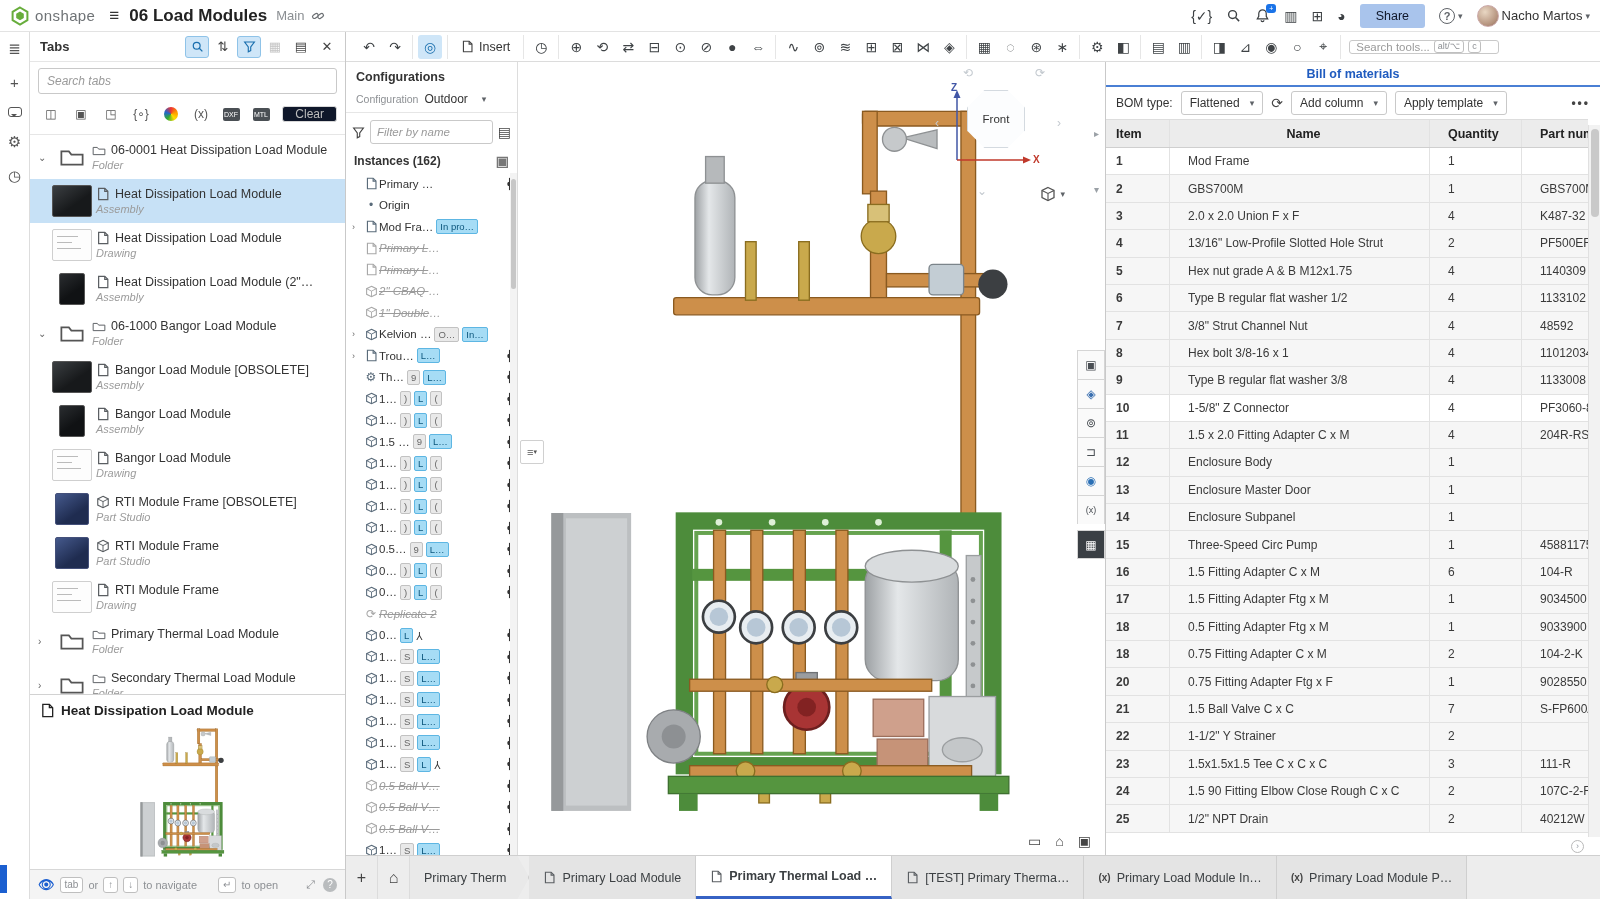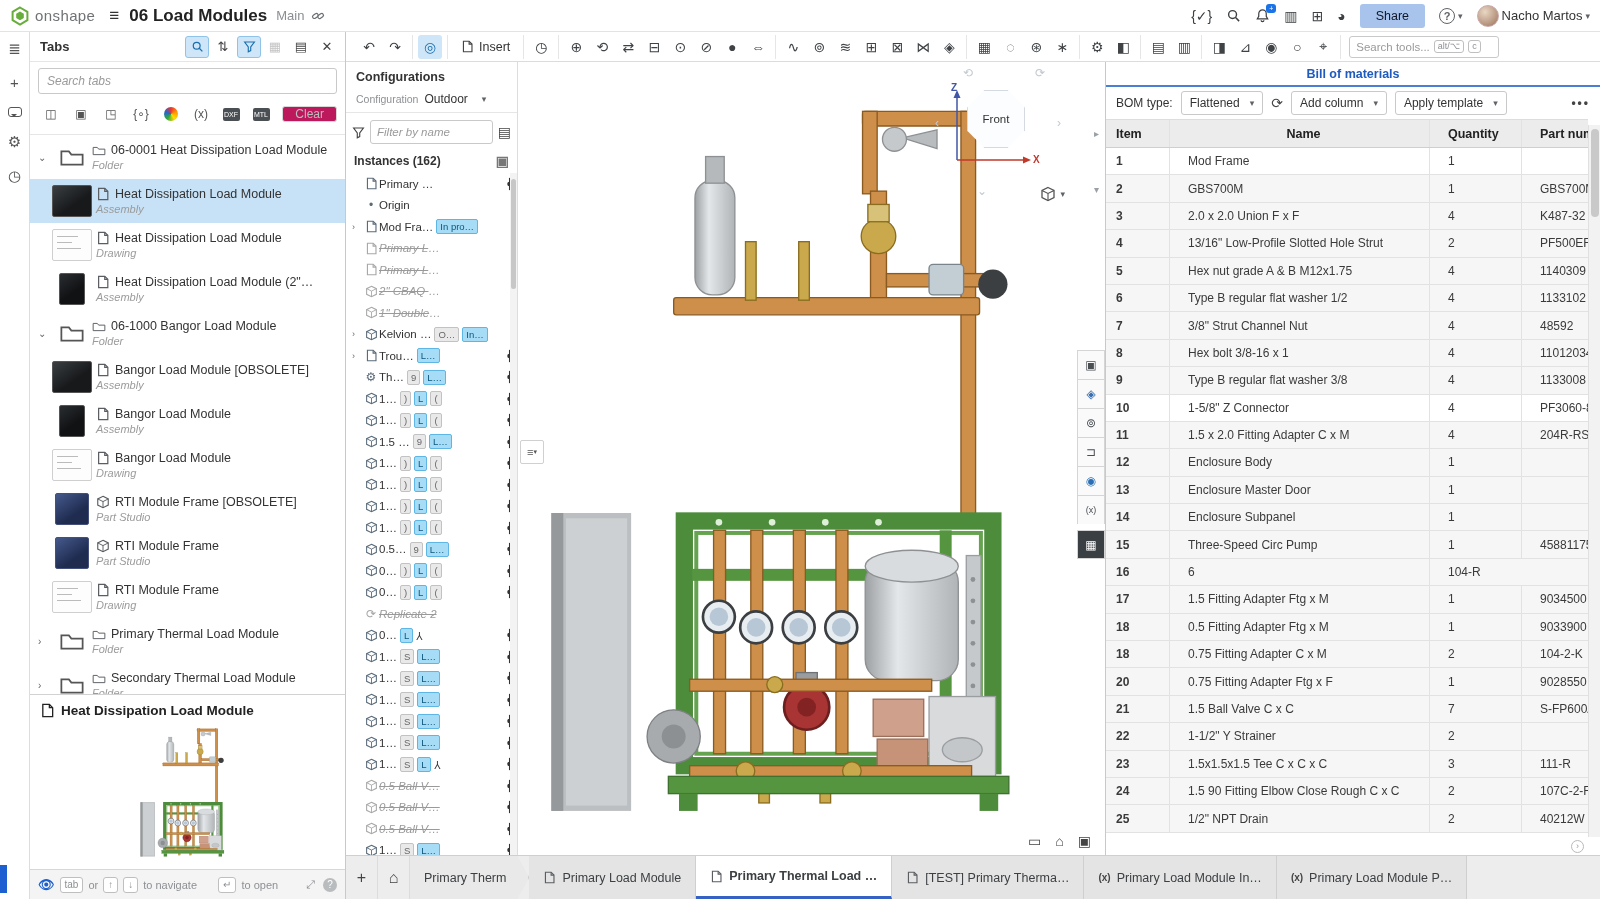--- a/index.html
+++ b/index.html
@@ -48,21 +48,21 @@
   .tp-search { margin:6px 8px; }
   .tp-search input { width:100%; height:26px; border:1px solid #c9c9c9; border-radius:3px; padding:0 8px;
     font-size:12px; font-style:italic; color:#555; font-family:"Liberation Sans",sans-serif; }
   .tp-search input::placeholder { color:#9a9a9a; }
   .tp-chips { display:flex; align-items:center; gap:4px; padding:2px 8px 8px; border-bottom:1px solid #e6e6e6; }
   .chip { width:26px; height:24px; border:1px solid transparent; border-radius:3px; display:flex; align-items:center;
     justify-content:center; color:#555; cursor:pointer; font-size:12px; }
   .chip .wheel { width:14px; height:14px; border-radius:50%; background:conic-gradient(#e33,#f90,#fd0,#3a3,#26c,#e33); }
   .chip .darkb { width:17px; height:13px; background:#4a4f54; border-radius:2px; color:#fff; font-size:7px;
     display:flex; align-items:center; justify-content:center; }
-  .clear-btn { margin-left:auto; border:1px solid #d8d8d8; border-radius:3px; background:#be185d; color:#bdbdbd;
+  .clear-btn { margin-left:auto; border:1px solid #d8d8d8; border-radius:3px; background:#0f172a; color:#bdbdbd;
     font-size:12px; padding:0 12px; }
   .tree { flex:1; overflow:hidden; position:relative; }
   .trow { display:flex; align-items:center; height:44px; padding-left:8px; cursor:pointer; }
   .trow.selected { background:#c7e1f6; }
   .chev { width:14px; font-size:10px; color:#666; flex:none; }
   .bigicon { width:40px; flex:none; display:flex; justify-content:center; color:#555; }
   .thumb { width:40px; height:32px; flex:none; margin-right:4px; border-radius:2px; }
   .thumb.asm-dark { background:linear-gradient(145deg,#3b3f42,#17191b 60%); border:1px solid #555; }
   .thumb.asm-dark2 { background:linear-gradient(145deg,#2a2d30,#101214 60%); border:1px solid #555; width:26px; margin:0 11px 0 7px; }
   .thumb.dwg { background:#fdfdfd; border:1px solid #cfcfcf; position:relative; }
@@ -92,21 +92,21 @@
   .right-region { flex:1; display:flex; flex-direction:column; min-width:0; }
   .toolbar { height:30px; border-bottom:1px solid #dcdcdc; display:flex; align-items:center; padding:0 6px; background:#fff; }
   .tgroup { display:flex; align-items:center; gap:2px; padding:0 5px; border-right:1px solid #e6e6e6; height:24px; }
   .tgroup:last-child { border-right:none; }
   .ticon { width:24px; height:24px; display:flex; align-items:center; justify-content:center; border-radius:3px;
     color:#3f4346; font-size:14px; cursor:pointer; }
   .ticon.active { background:#cfe6f8; color:#1a6fae; }
   .insert-btn { display:flex; align-items:center; gap:5px; padding:2px 8px; border-radius:3px; cursor:pointer;
     color:#333; font-size:12.5px; }
   .tools-search { margin-left:8px; display:flex; align-items:center; gap:4px; border:1px solid #c9c9c9;
-    border-radius:3px; height:22px; padding:0 6px; color:#9a9a9a; font-size:11.5px; min-width:150px; }
+    border-radius:3px; height:14px; padding:0 6px; color:#9a9a9a; font-size:11.5px; min-width:150px; }
   .tools-search .key { font-size:9px; padding:0 3px; }
 
   .content { flex:1; display:flex; min-height:0; position:relative; }
 
   
   .config-panel { width:172px; border-right:1px solid #ddd; display:flex; flex-direction:column; }
   .cfg-head { padding:8px 10px 6px; border-bottom:1px solid #e6e6e6; }
   .cfg-title { font-weight:bold; font-size:12.5px; color:#333; margin-bottom:8px; }
   .cfg-row { display:flex; align-items:center; gap:6px; }
   .cfg-label { font-size:10.5px; color:#8d9094; }
@@ -1375,20 +1375,21 @@
               <div class="c-part"></div>
             </div>
             <div class="bom-row">
               <div class="c-item">15</div>
               <div class="c-name">Three-Speed Circ Pump</div>
               <div class="c-qty">1</div>
               <div class="c-part">45881175</div>
             </div>
             <div class="bom-row">
               <div class="c-item">16</div>
+              <div class="c-name">1.5 Fitting Adapter C x M</div>
               <div class="c-qty">6</div>
               <div class="c-part">104-R</div>
             </div>
             <div class="bom-row">
               <div class="c-item">17</div>
               <div class="c-name">1.5 Fitting Adapter Ftg x M</div>
               <div class="c-qty">1</div>
               <div class="c-part">9034500</div>
             </div>
             <div class="bom-row">

